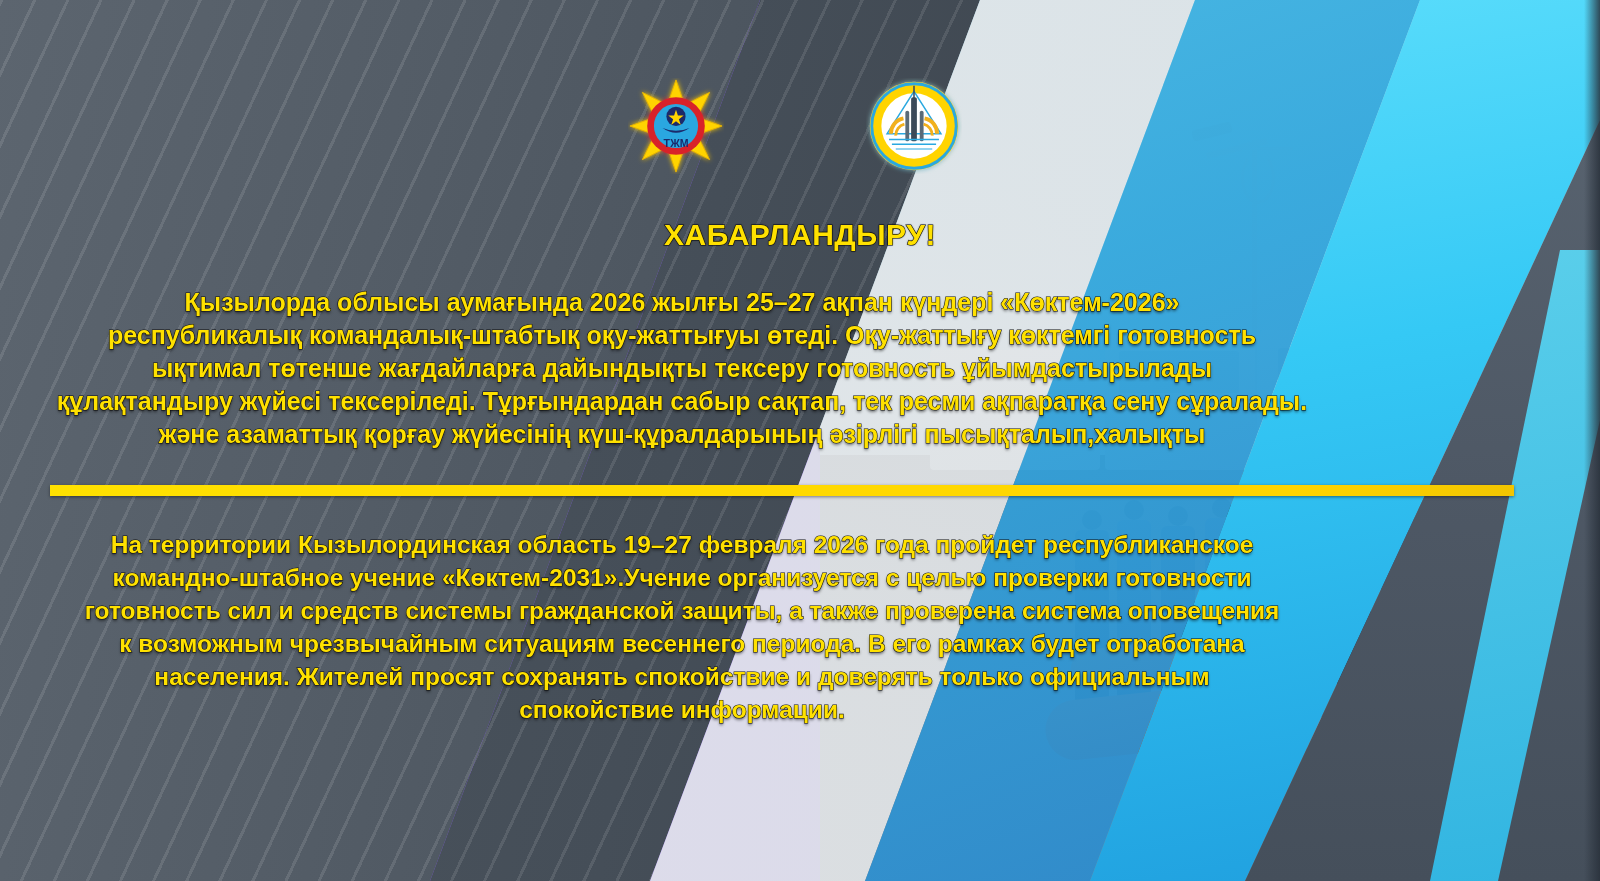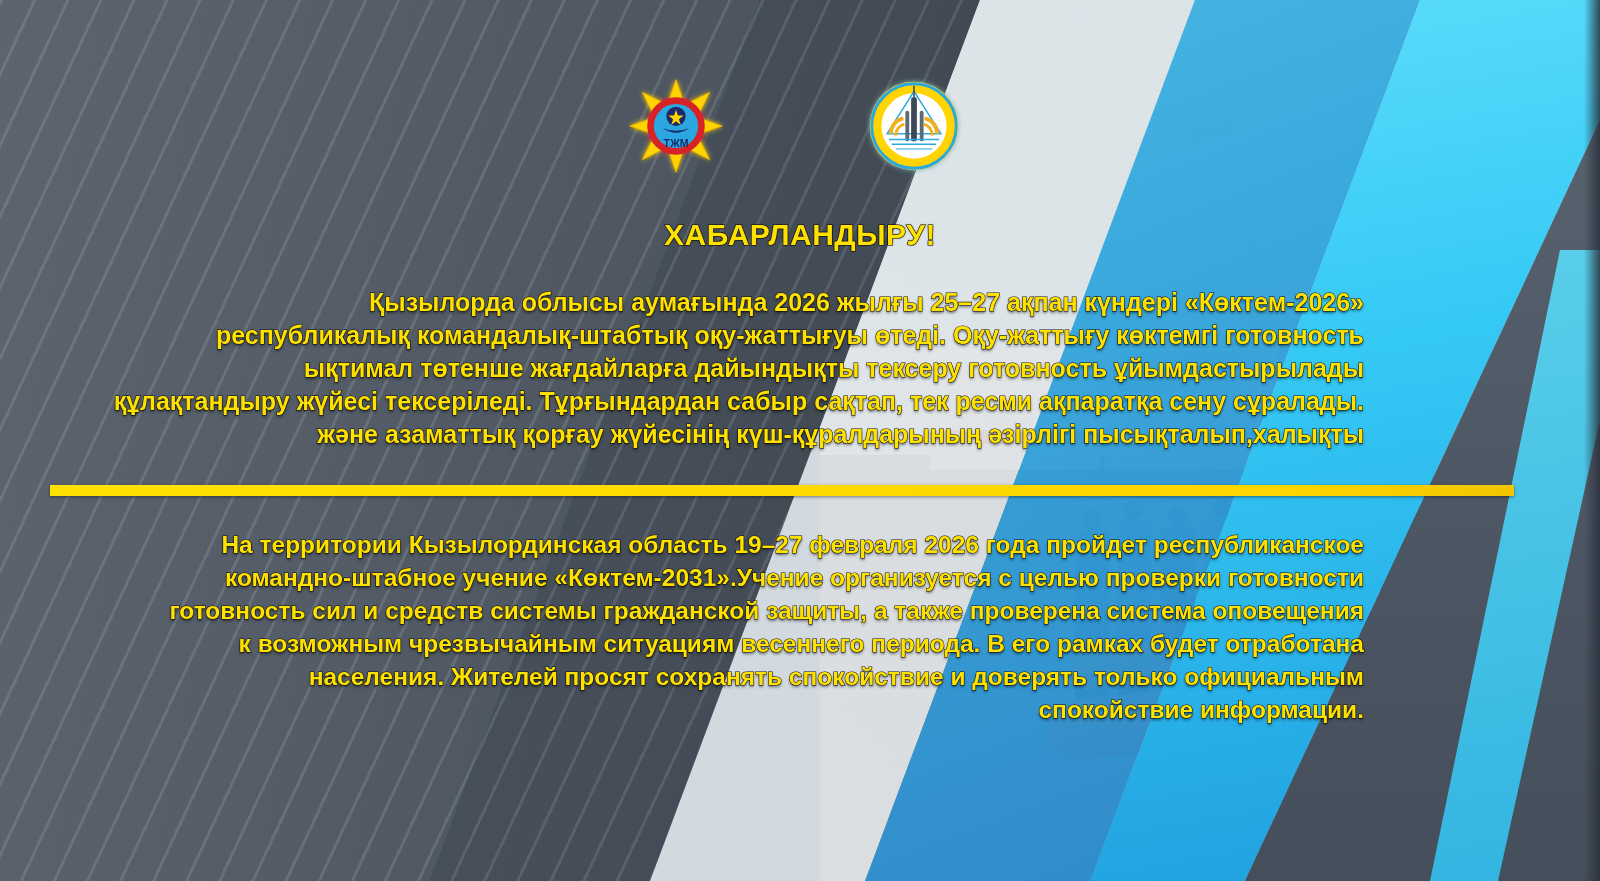--- a/index.html
+++ b/index.html
@@ -2,21 +2,21 @@
 <html><head>
 <meta charset="utf-8">
 <style>
   html,body{margin:0;padding:0;background:#222;}
   *{box-sizing:border-box;}
   .poster{
     position:relative;
     width:1600px;height:881px;
     overflow:hidden;
     font-family:"Liberation Sans", sans-serif;
-    background:#0c4a6e;
+    background:#8b5cf6;
   }
 
   
   .photo{
     position:absolute;left:820px;top:0;width:780px;height:881px;
     overflow:hidden;
   }
   .photo .sky{
     position:absolute;left:0;top:0;width:100%;height:470px;
     background:linear-gradient(180deg,#9fd8ec 0%,#a9dcee 40%,#bfe3f0 75%,#cfe6ef 100%);
@@ -154,21 +154,21 @@
 
   
   .headline{
     position:absolute;left:0;top:218px;width:1600px;text-align:center;
     font-size:30px;font-weight:bold;color:#ffe100;letter-spacing:.5px;
     -webkit-text-stroke:1.2px #101010;
     paint-order:stroke fill;
     text-shadow:0 0 2px rgba(0,0,0,.8);
   }
   .block{
-    position:absolute;left:0;width:1364px;text-align:right;
+    position:absolute;left:0;width:1364px;text-align:center;
     color:#ffe100;font-weight:bold;
     -webkit-text-stroke:1.1px #0d0d0d;
     paint-order:stroke fill;
     text-shadow:0 2px 3px rgba(0,0,0,.55);
   }
   .block-kz{top:286px;font-size:25px;line-height:33px;}
   .block-ru{top:528px;font-size:24.5px;line-height:33px;}
   .block .line{display:block;white-space:nowrap;}
 
   .divider{

